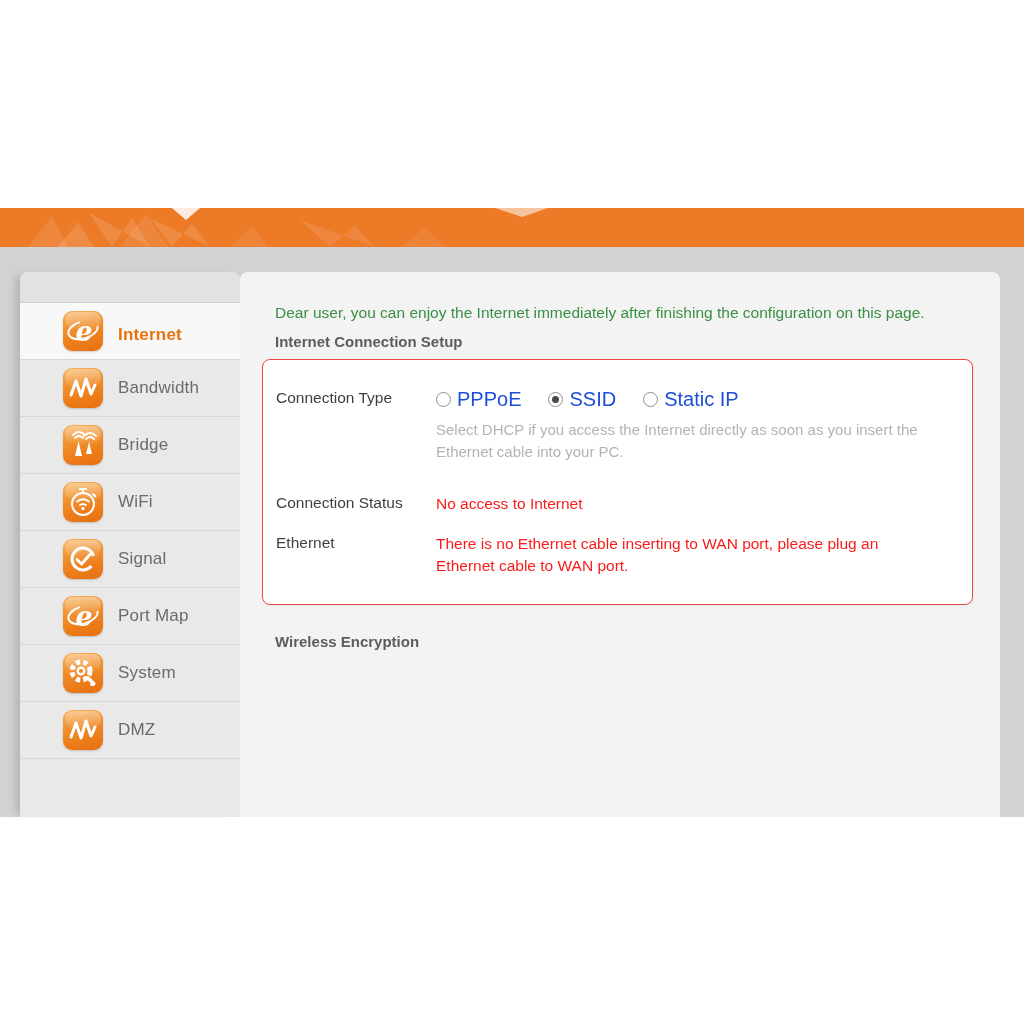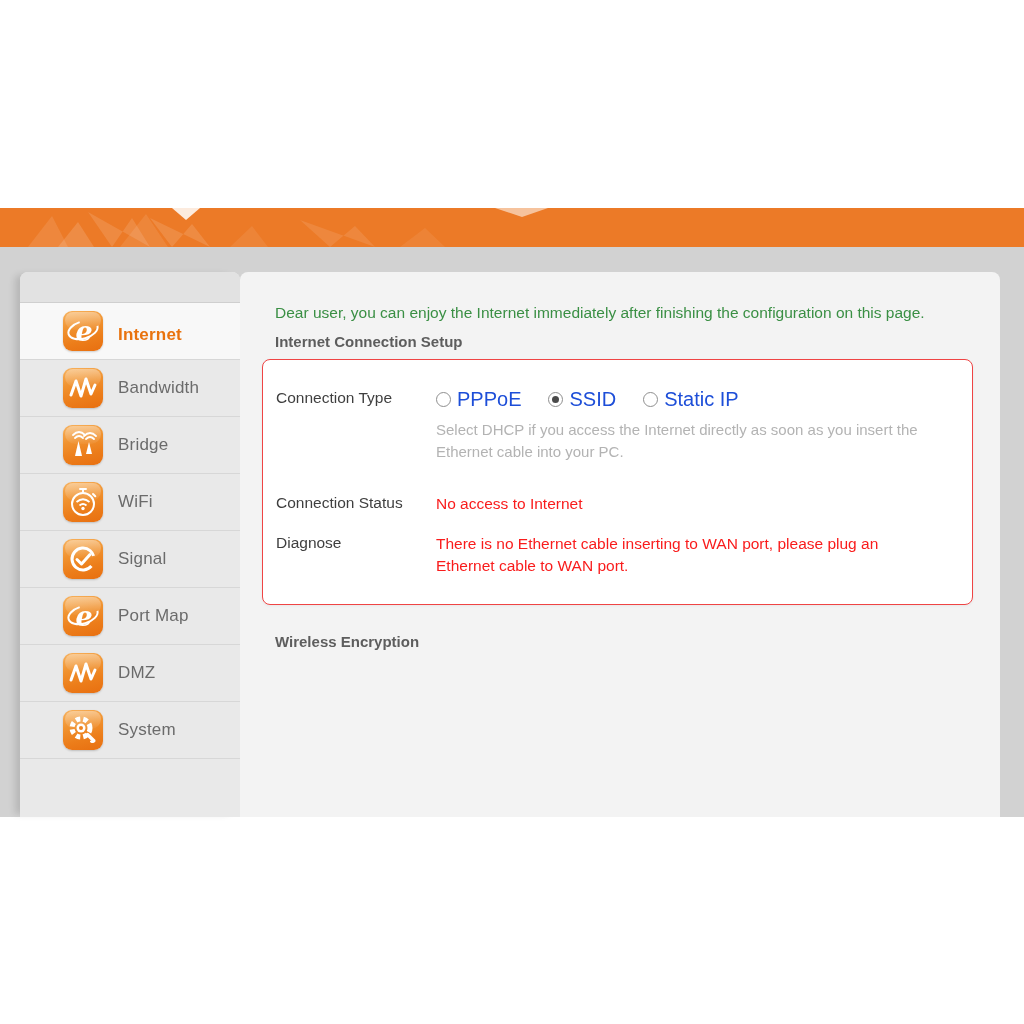--- a/index.html
+++ b/index.html
@@ -190,37 +190,37 @@
           <text x="21" y="30" text-anchor="middle" font-size="27" font-style="italic" font-weight="bold" font-family="DejaVu Serif,serif" fill="#ffffff">e</text>
           <ellipse cx="20" cy="19" rx="15" ry="8.5" fill="none" stroke="#ffffff" stroke-width="2" transform="rotate(-16 20 19)" stroke-dasharray="55 22"></ellipse>
         </svg>
       </span>
       <span class="nav-label">Port Map</span>
     </div>
 
     <div class="nav-item">
       <span class="tile">
         <svg width="40" height="40" viewBox="0 0 40 40">
-          <polyline points="8,27 13,13 18,28 23,11 28,26 32,17" fill="none" stroke="#ffffff" stroke-width="3" stroke-linecap="round" stroke-linejoin="round"></polyline>
-        </svg>
-      </span>
-      <span class="nav-label">DMZ</span>
-    </div>
-
-    <div class="nav-item">
-      <span class="tile">
-        <svg width="40" height="40" viewBox="0 0 40 40">
           <circle cx="18" cy="18" r="9" fill="none" stroke="#ffffff" stroke-width="5" stroke-dasharray="4.4 3"></circle>
           <circle cx="18" cy="18" r="4.5" fill="#ffffff"></circle>
           <circle cx="18" cy="18" r="2" fill="#ee8420"></circle>
           <path d="M24.5 24.5 l6 6" stroke="#ffffff" stroke-width="3.5" stroke-linecap="round"></path>
           <path d="M28 31.5 q2 1 3.5 -0.5" stroke="#ffffff" stroke-width="2" fill="none" stroke-linecap="round"></path>
         </svg>
       </span>
       <span class="nav-label">System</span>
+    </div>
+
+    <div class="nav-item">
+      <span class="tile">
+        <svg width="40" height="40" viewBox="0 0 40 40">
+          <polyline points="8,27 13,13 18,28 23,11 28,26 32,17" fill="none" stroke="#ffffff" stroke-width="3" stroke-linecap="round" stroke-linejoin="round"></polyline>
+        </svg>
+      </span>
+      <span class="nav-label">DMZ</span>
     </div>
   </div>
 
   <div class="main">
 
     <div class="notice">Dear user, you can enjoy the Internet immediately after finishing the configuration on this page.</div>
 
     <div class="section-title">Internet Connection Setup</div>
 
     <div class="card">
@@ -244,21 +244,21 @@
       </div>
 
       <div class="hint">Select DHCP if you access the Internet directly as soon as you insert the Ethernet cable into your PC.</div>
 
       <div class="form-row status-row">
         <div class="row-label">Connection Status</div>
         <div class="red-text">No access to Internet</div>
       </div>
 
       <div class="form-row diagnose-row">
-        <div class="row-label">Diagnose</div>
+        <div class="row-label">Ethernet</div>
         <div class="red-text diagnose-text">There is no Ethernet cable inserting to WAN port, please plug an Ethernet cable to WAN port.</div>
       </div>
 
     </div>
 
     <div class="section-title" style="margin-top:28px;">Wireless Encryption</div>
 
 
   </div>
 </div>

